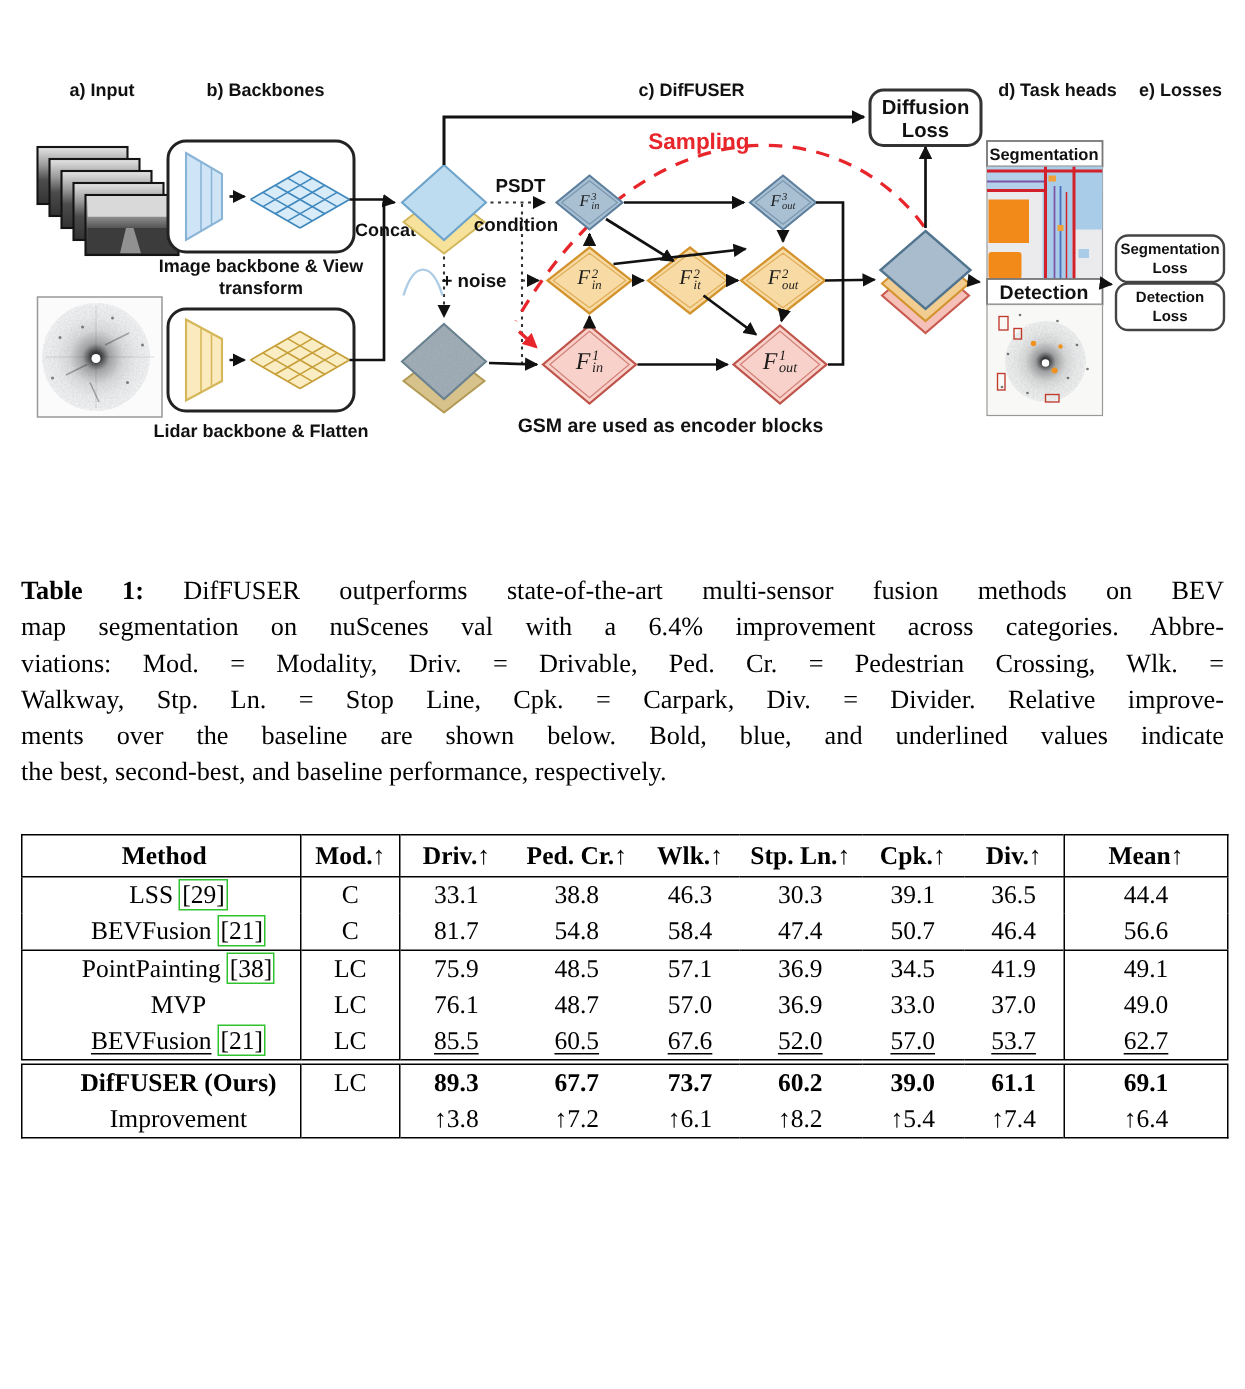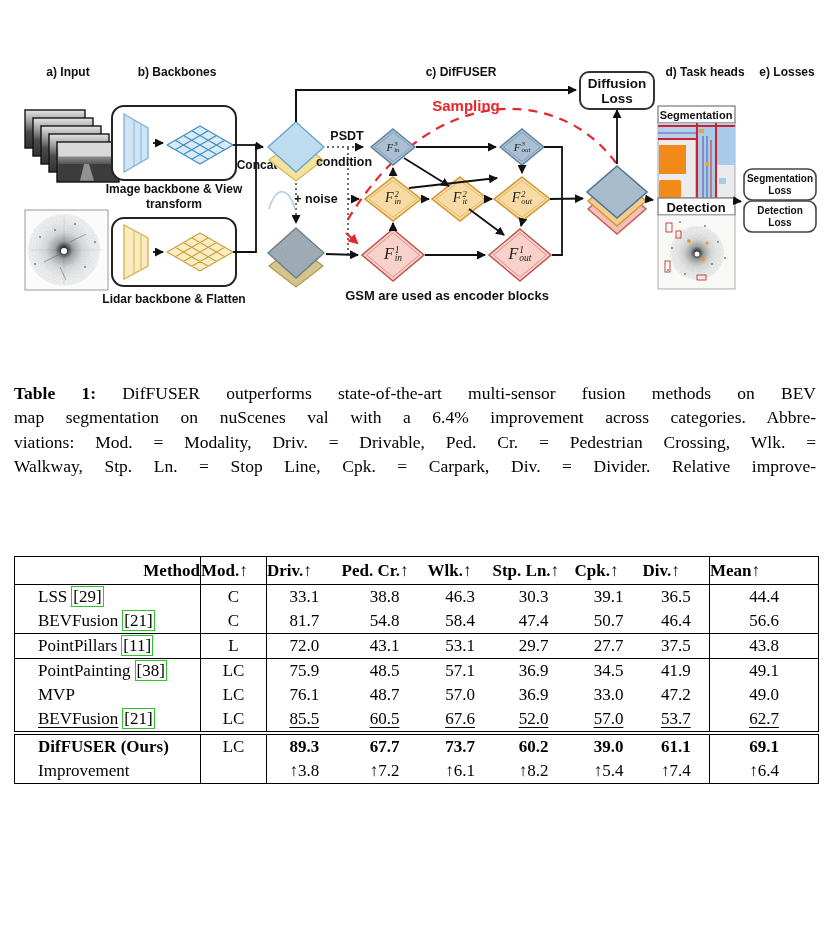--- a/index.html
+++ b/index.html
@@ -1,19 +1,19 @@
 <!DOCTYPE html>
 <html><head>
 <meta charset="utf-8">
 <style>
   html,body{margin:0;padding:0;background:#fff;}
   .page{position:relative;width:830px;height:926px;background:#fff;overflow:hidden;
         font-family:"Liberation Sans",sans-serif;}
   
-  #figure{position:absolute;top:12px;left:0;width:830px;height:315px;}
+  #figure{position:absolute;top:0;left:0;width:830px;height:315px;}
   #figure svg{position:absolute;top:0;left:0;}
   .fnode{position:absolute;transform:translate(-50%,-54%);display:flex;align-items:center;
          font-family:"Liberation Serif",serif;color:#1c1c1c;white-space:nowrap;pointer-events:none;}
   .fbase{font-style:italic;}
   .fss{display:inline-flex;flex-direction:column;align-items:flex-start;margin-left:1px;font-style:italic;}
   .fnode.sm .fbase{font-size:11px;}
   .fnode.sm .fss{font-size:7px;line-height:6px;}
   .fnode.md .fbase{font-size:14px;}
   .fnode.md .fss{font-size:8.5px;line-height:7.5px;}
   .fnode.lg .fbase{font-size:16px;}
@@ -22,24 +22,24 @@
   #caption{position:absolute;top:381px;left:14px;width:802px;
            font-family:"Liberation Serif",serif;font-size:17.5px;line-height:24.3px;color:#000;}
   .cap-line{text-align:justify;text-align-last:justify;}
   .cap-line.last{text-align-last:left;}
   .b{font-weight:bold;}
   .i{}
   
   #tablewrap{position:absolute;top:556px;left:14px;}
   #results{border-collapse:collapse;table-layout:fixed;width:804px;
            font-family:"Liberation Serif",serif;font-size:17px;color:#000;border:1.6px solid #000;}
-  #results th{font-weight:bold;text-align:left;height:27px;padding:0;border-bottom:1.4px solid #000;}
-  #results th:first-child{text-align:right;padding-left:4px;}
+  #results th{font-weight:bold;text-align:center;height:27px;padding:0;border-bottom:1.4px solid #000;}
+  #results th:first-child{text-align:center;padding-left:4px;}
   #results td{text-align:center;height:24px;padding:0;}
-  #results td:first-child{text-align:left;padding-left:23px;white-space:nowrap;}
+  #results td:first-child{text-align:center;padding-left:23px;white-space:nowrap;}
   #results td:first-child,#results th:first-child,
   #results td:nth-child(2),#results th:nth-child(2),
   #results td:nth-child(8),#results th:nth-child(8){border-right:1.4px solid #000;}
   tr.sep td{border-top:1.4px solid #000;}
   tr.double td{border-top:4.5px double #000;}
   .cite{border:1px solid #2fc32f;padding:0 1px;margin-left:4px;}
   .sup{vertical-align:super;font-size:11px;line-height:0;}
   .u{text-decoration:underline;text-underline-offset:3px;}
 </style>
 </head>
@@ -368,20 +368,22 @@
           <span>out</span>
         </span>
     </div>
   </div>
 
   <div id="caption">
       <div class="cap-line"><span class="b">Table 1: </span><span>DifFUSER outperforms state-of-the-art multi-sensor fusion methods on BEV</span></div>
       <div class="cap-line"><span>map segmentation on nuScenes </span><span class="i">val</span><span> with a 6.4% improvement across categories. Abbre-</span></div>
       <div class="cap-line"><span>viations: Mod. = Modality, Driv. = Drivable, Ped. Cr. = Pedestrian Crossing, Wlk. =</span></div>
       <div class="cap-line"><span>Walkway, Stp. Ln. = Stop Line, Cpk. = Carpark, Div. = Divider. Relative improve-</span></div>
+      <div class="cap-line"><span>ments over the baseline are shown below. Bold, blue, and underlined values indicate</span></div>
+      <div class="cap-line last"><span>the best, second-best, and baseline performance, respectively.</span></div>
     </div>
 
   <div id="tablewrap">
     <table id="results">
       <colgroup>
         <col style="width:186px">
           <col style="width:66px">
           <col style="width:75px">
           <col style="width:86px">
         <col style="width:65px">
@@ -420,50 +422,39 @@
             <td>C</td>
             <td>81.7</td>
             <td>54.8</td>
             <td>58.4</td>
             <td>47.4</td>
             <td>50.7</td>
             <td>46.4</td>
             <td>56.6</td>
           </tr>
           <tr class="sep">
-            <td><span>PointPillars</span><span class="cite">[11]</span></td>
-            <td>L</td>
-            <td>72.0</td>
-            <td>43.1</td>
-            <td>53.1</td>
-            <td>29.7</td>
-            <td>27.7</td>
-            <td>37.5</td>
-            <td>43.8</td>
-          </tr>
-          <tr class="sep">
             <td><span>PointPainting</span><span class="cite">[38]</span></td>
             <td>LC</td>
             <td>75.9</td>
             <td>48.5</td>
             <td>57.1</td>
             <td>36.9</td>
             <td>34.5</td>
             <td>41.9</td>
             <td>49.1</td>
           </tr>
           <tr>
             <td><span>MVP</span></td>
             <td>LC</td>
             <td>76.1</td>
             <td>48.7</td>
             <td>57.0</td>
             <td>36.9</td>
             <td>33.0</td>
-            <td>47.2</td>
+            <td>37.0</td>
             <td>49.0</td>
           </tr>
           <tr>
             <td><span class="u">BEVFusion</span><span class="cite">[21]</span></td>
             <td>LC</td>
             <td class="u">85.5</td>
             <td class="u">60.5</td>
             <td class="u">67.6</td>
             <td class="u">52.0</td>
             <td class="u">57.0</td>

